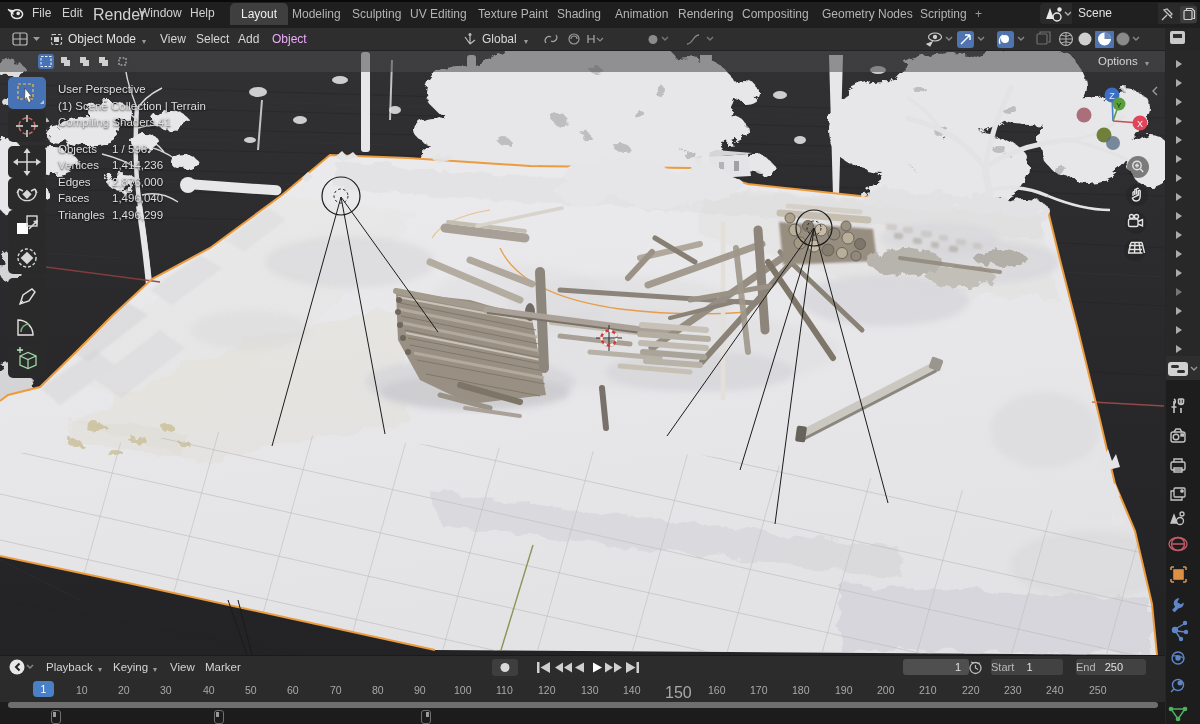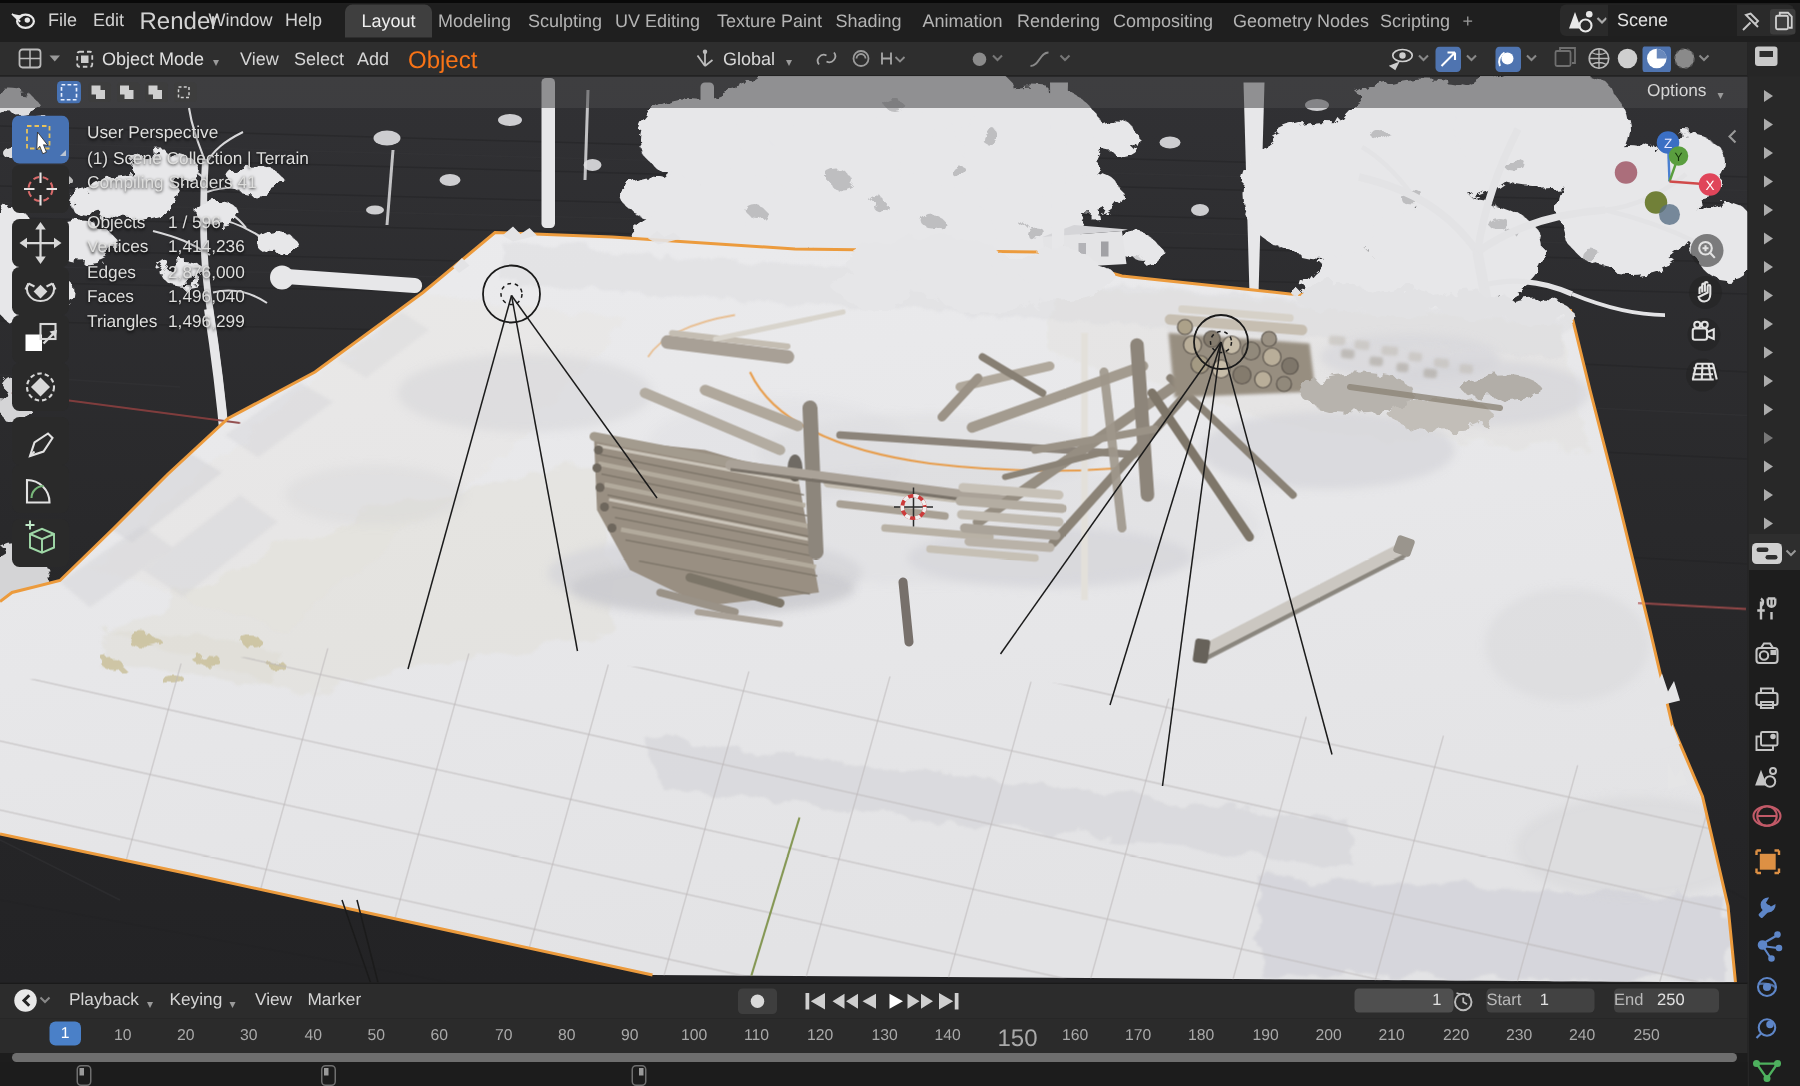--- a/index.html
+++ b/index.html
@@ -89,21 +89,21 @@
 </svg>
 <svg class="abs" style="left:50px;top:33px" width="13" height="13" viewBox="0 0 13 13">
  <rect x="1.5" y="1.5" width="10" height="10" rx="1.5" fill="none" stroke="#ccc" stroke-width="1.2" stroke-dasharray="3 2"></rect>
  <rect x="4" y="4" width="5" height="5" fill="#ccc"></rect>
 </svg>
 <div class="abs menu" style="left:68px;top:32px;color:#e0e0e0;font-size:12px">Object Mode</div>
 <div class="abs carat" style="left:142px;top:37px;">▾</div>
 <div class="abs menu" style="left:160px;top:32px;color:#d6d6d6;font-size:12px">View</div>
 <div class="abs menu" style="left:196px;top:32px;color:#d6d6d6;font-size:12px">Select</div>
 <div class="abs menu" style="left:238px;top:32px;color:#d6d6d6;font-size:12px">Add</div>
-<div class="abs menu" style="left:272px;top:32px;color:#f97316;font-size:16px">Object</div>
+<div class="abs menu" style="left:272px;top:32px;color:#f0abfc;font-size:12px">Object</div>
 <svg class="abs" style="left:463px;top:32px" width="14" height="14" viewBox="0 0 14 14">
  <path d="M7,12 V3 M7,12 L2,5 M7,12 l5,-4" stroke="#bbb" stroke-width="1.2" fill="none"></path>
  <circle cx="7" cy="2.5" r="1.5" fill="#bbb"></circle>
 </svg>
 <div class="abs menu" style="left:482px;top:32px;color:#d8d8d8;font-size:12px">Global</div>
 <div class="abs carat" style="left:524px;top:37px;">▾</div>
 <svg class="abs" style="left:544px;top:32px" width="60" height="15" viewBox="0 0 60 15">
  <g stroke="#b5b5b5" stroke-width="1.2" fill="none">
   <path d="M2,11 a4,4 0 0 1 5,-6 M12,3 a4,4 0 0 1 -5,6" opacity=".9"></path>
   <circle cx="30" cy="7" r="5" opacity=".8"></circle>

